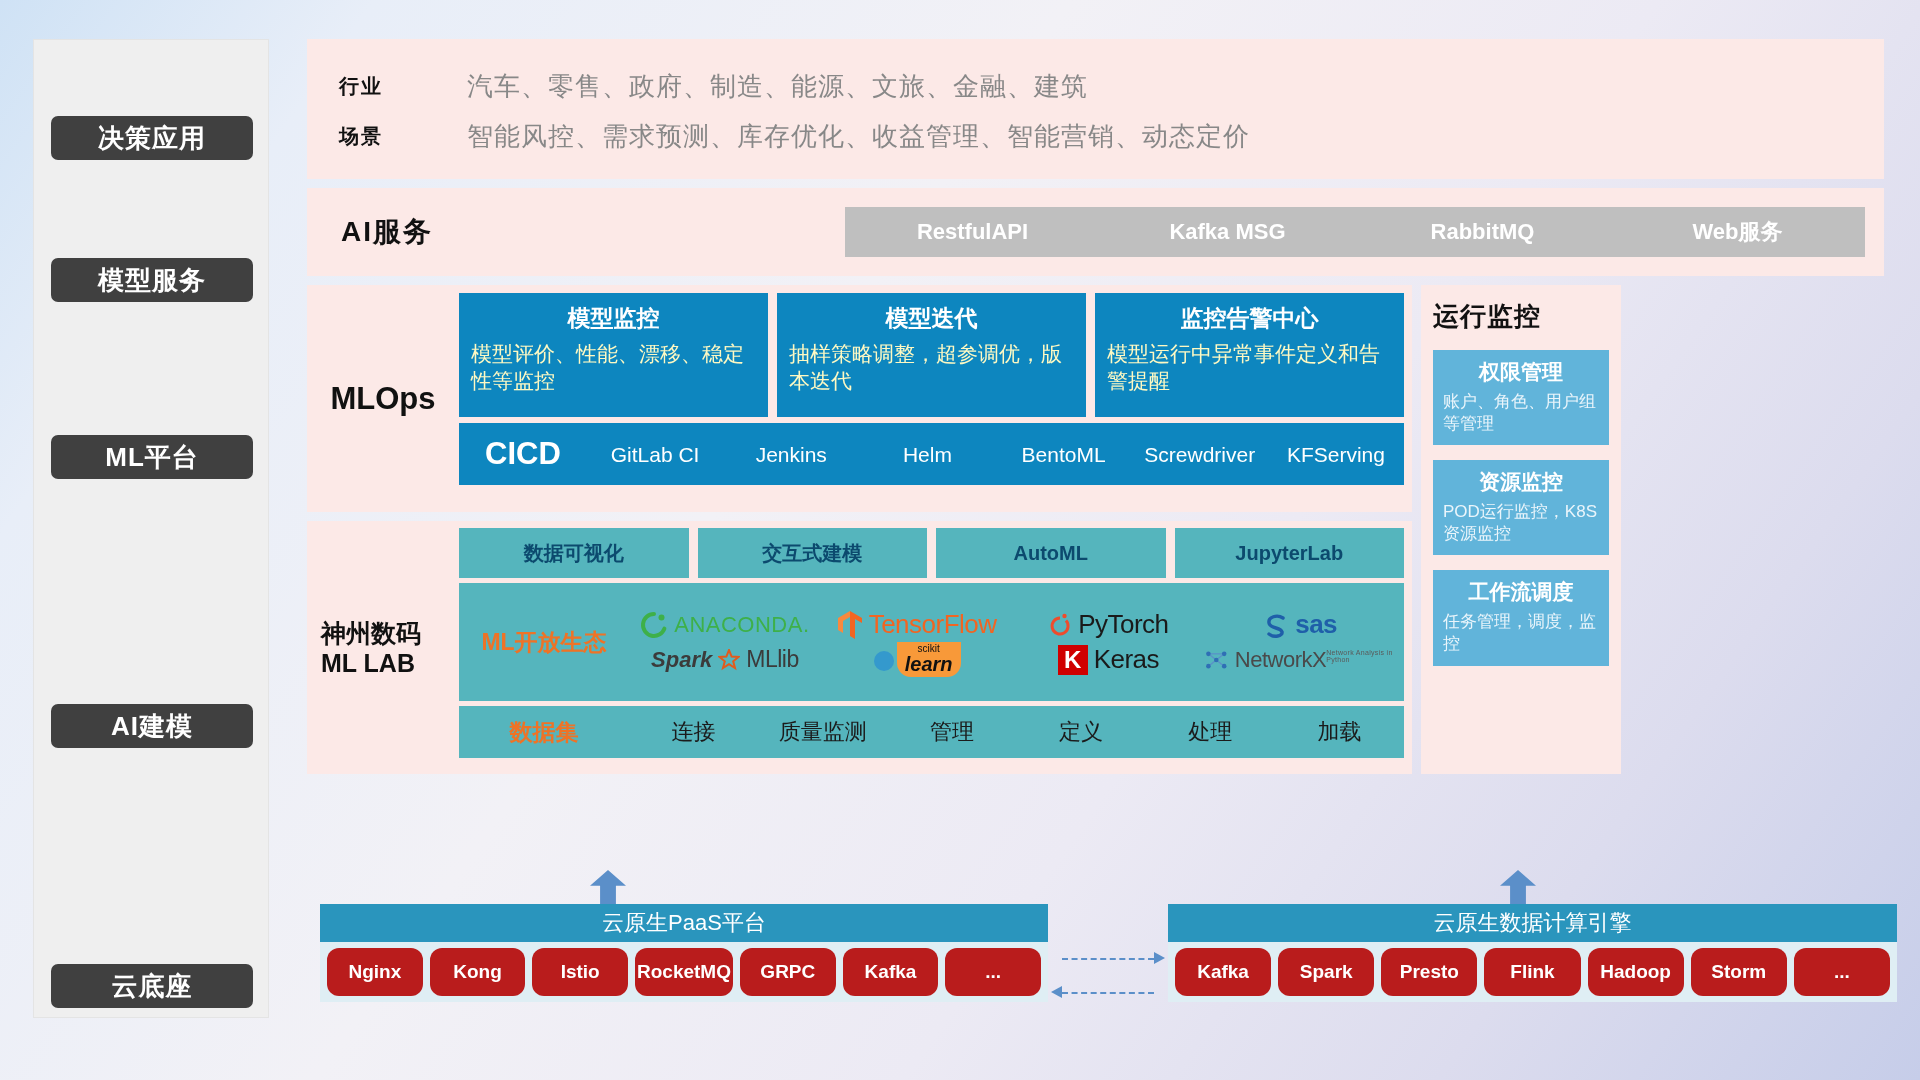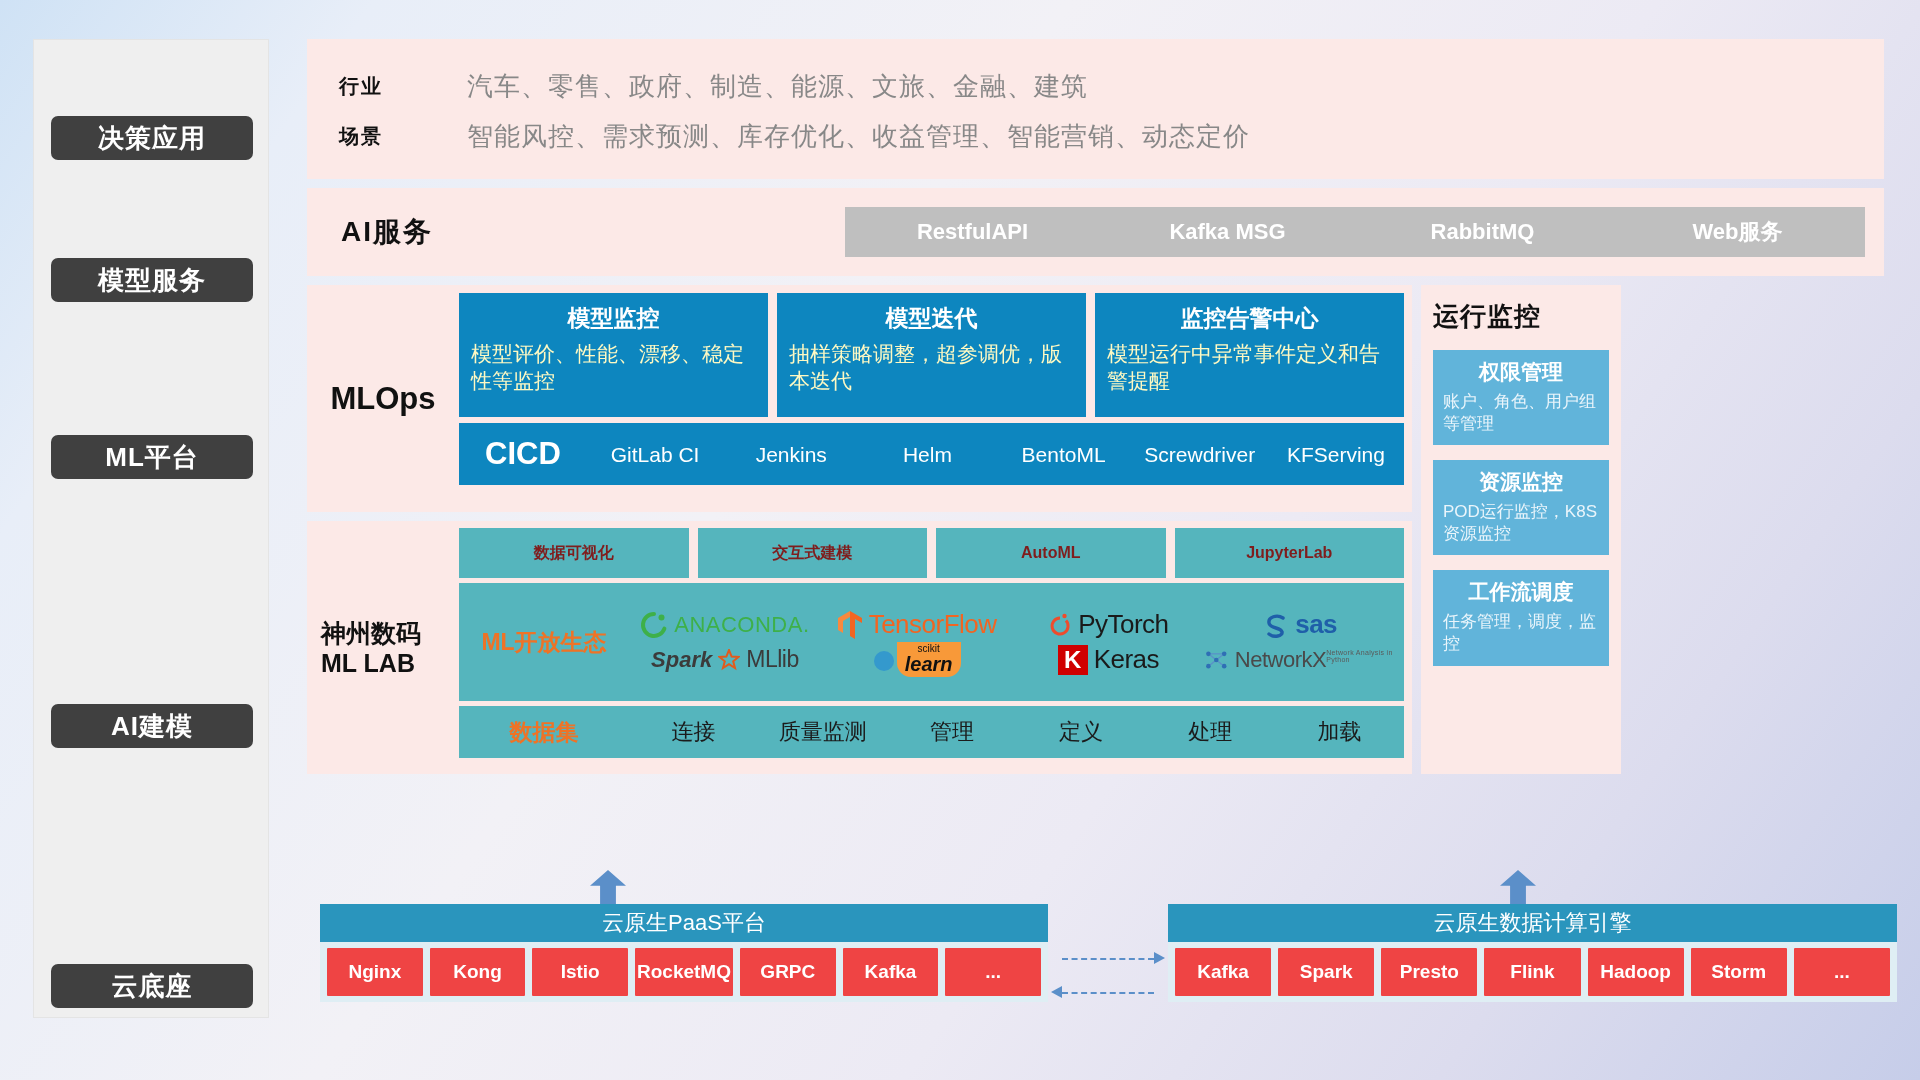--- a/index.html
+++ b/index.html
@@ -104,21 +104,21 @@
   
   #band-lab { height: 253px; display: flex; align-items: stretch; }
   #lab-label {
     width: 152px; display: flex; flex-direction: column; justify-content: center;
     padding-left: 14px; font-size: 25px; font-weight: bold; color: #111; line-height: 1.2;
   }
   #lab-body { flex: 1; display: flex; flex-direction: column; padding: 7px 8px 7px 0; gap: 5px; }
   #lab-tabs { display: flex; gap: 9px; height: 50px; }
   .lab-tab {
     flex: 1; background: #55b5bd; display: flex; align-items: center; justify-content: center;
-    color: #7f1d1d; font-size: 16px; font-weight: bold;
+    color: #0c4a6e; font-size: 20px; font-weight: bold;
   }
   #lab-eco {
     height: 118px; background: #55b5bd; display: flex; align-items: center;
   }
   #eco-label {
     width: 170px; text-align: center; color: #ee7326;
     font-size: 23px; font-weight: bold; flex: none;
   }
   #eco-logos {
     flex: 1; display: grid;
@@ -170,21 +170,21 @@
   .cloud-head {
     position: absolute; top: 34px; left: 0; right: 0; height: 38px;
     background: #2a95bd; color: #fff; font-size: 22px;
     display: flex; align-items: center; justify-content: center;
   }
   .cloud-chips {
     position: absolute; top: 72px; left: 0; right: 0; height: 60px;
     background: #dfeef4; display: flex; align-items: center; gap: 7px; padding: 6px 7px;
   }
   .cloud-chip {
-    flex: 1; height: 100%; background: #ef4444; border-radius: 1px;
+    flex: 1; height: 100%; background: #b91c1c; border-radius: 12px;
     color: #fff; font-size: 19px; font-weight: bold;
     display: flex; align-items: center; justify-content: center;
     text-align: center; line-height: 1.05; padding: 0 2px;
   }
 
   
   #link-arrows { position: absolute; left: 728px; top: 72px; width: 120px; height: 62px; }
   .dash-line {
     position: absolute; left: 14px; width: 92px; height: 0;
     border-top: 2px dashed #5b8fc9;

